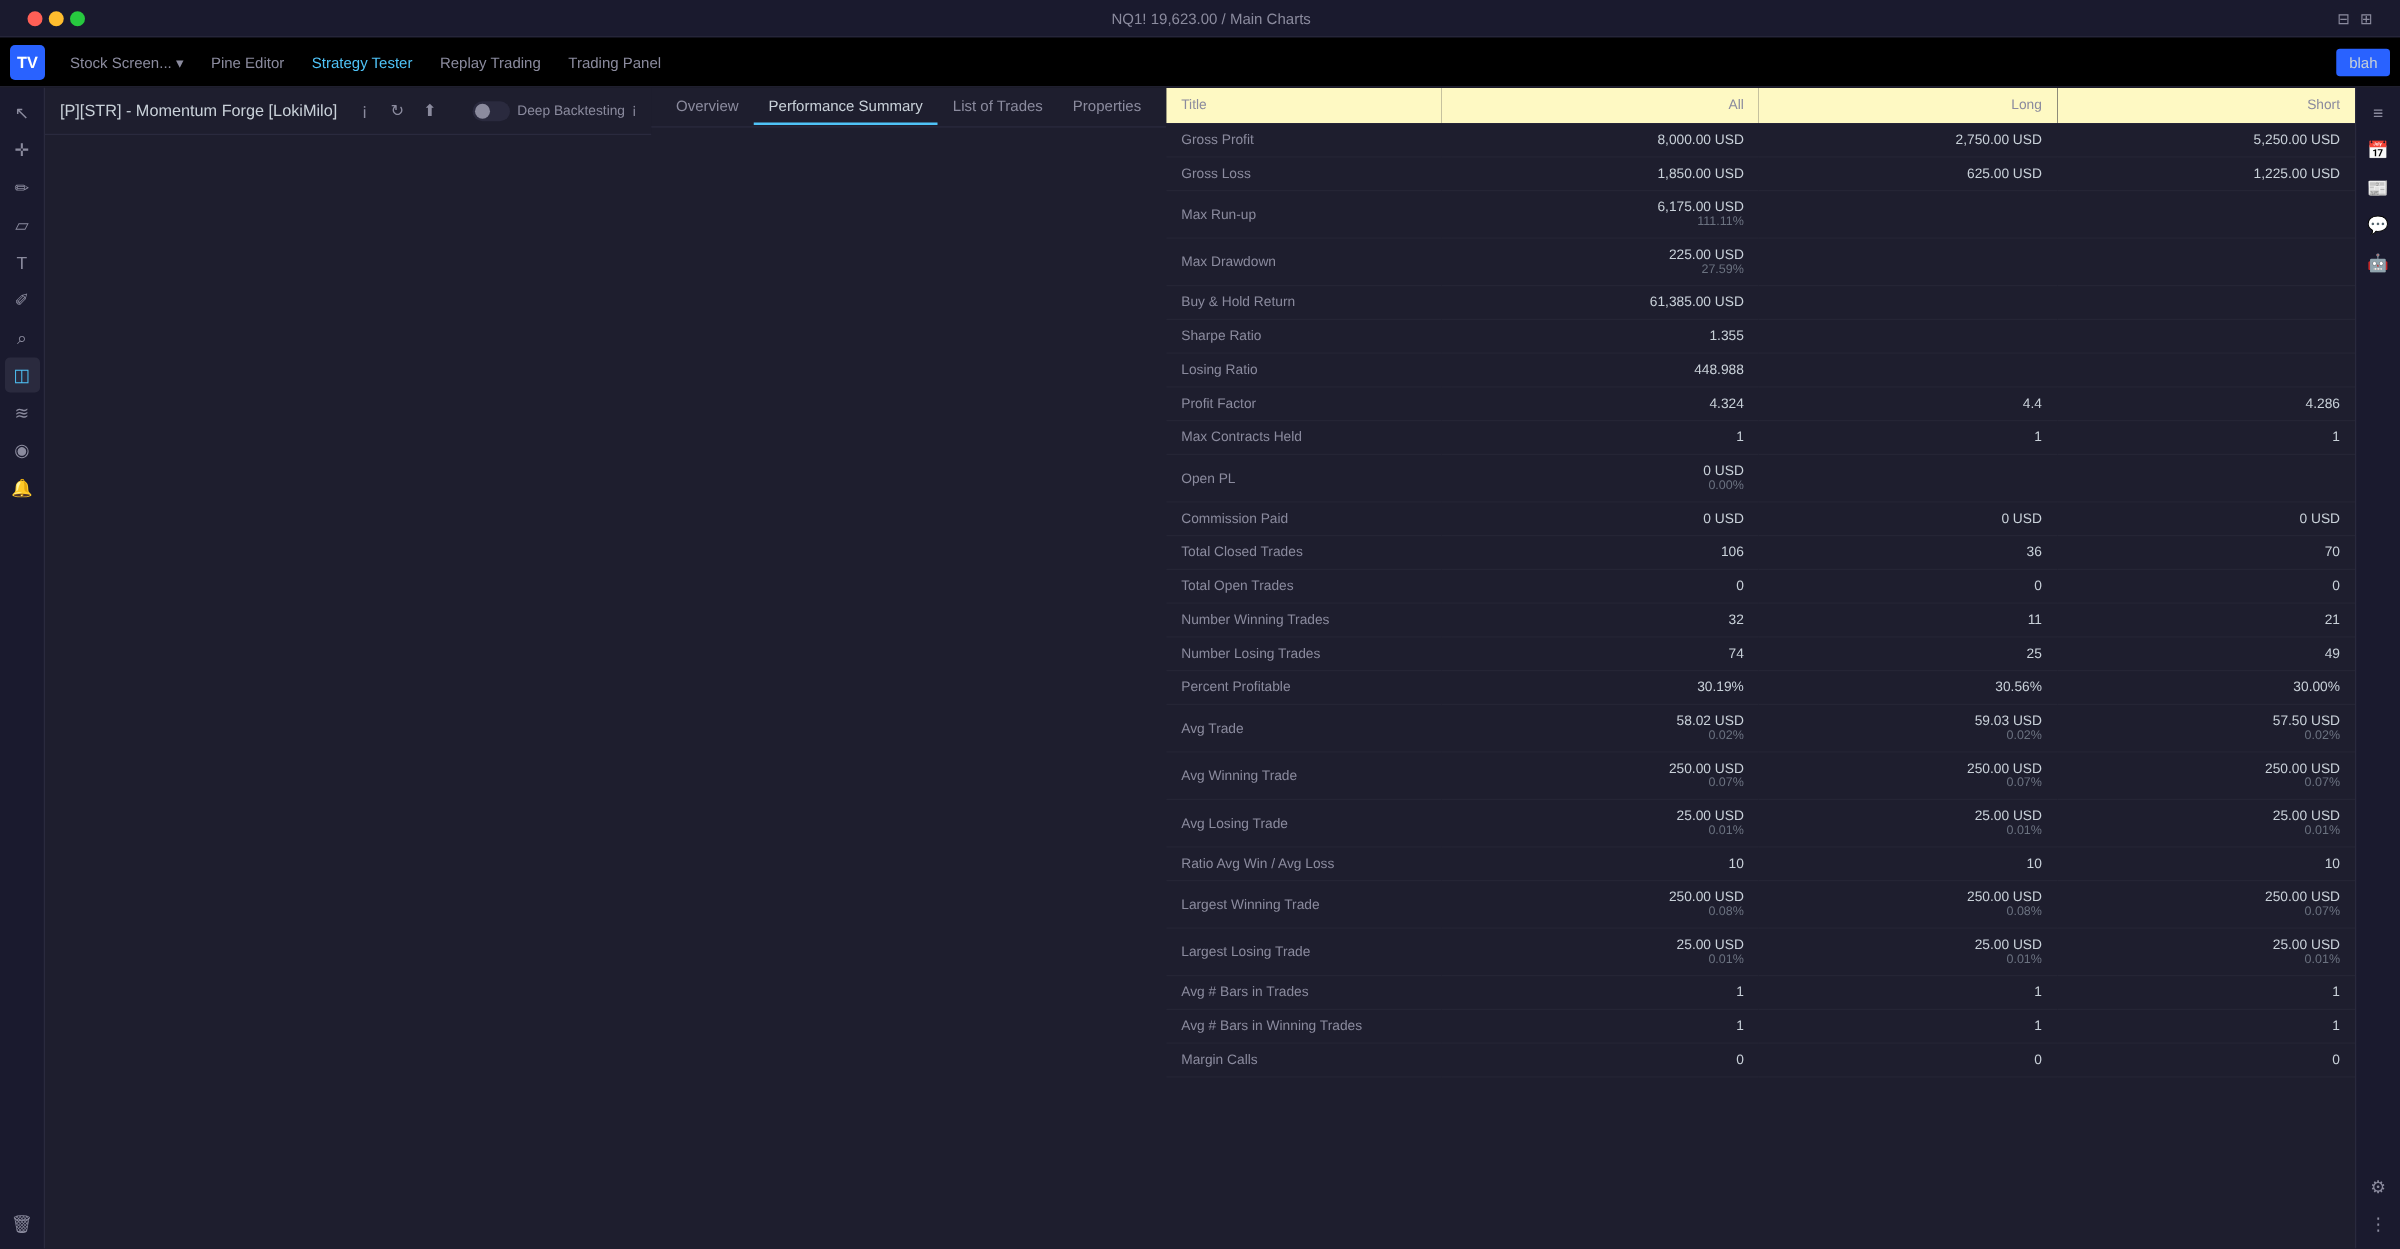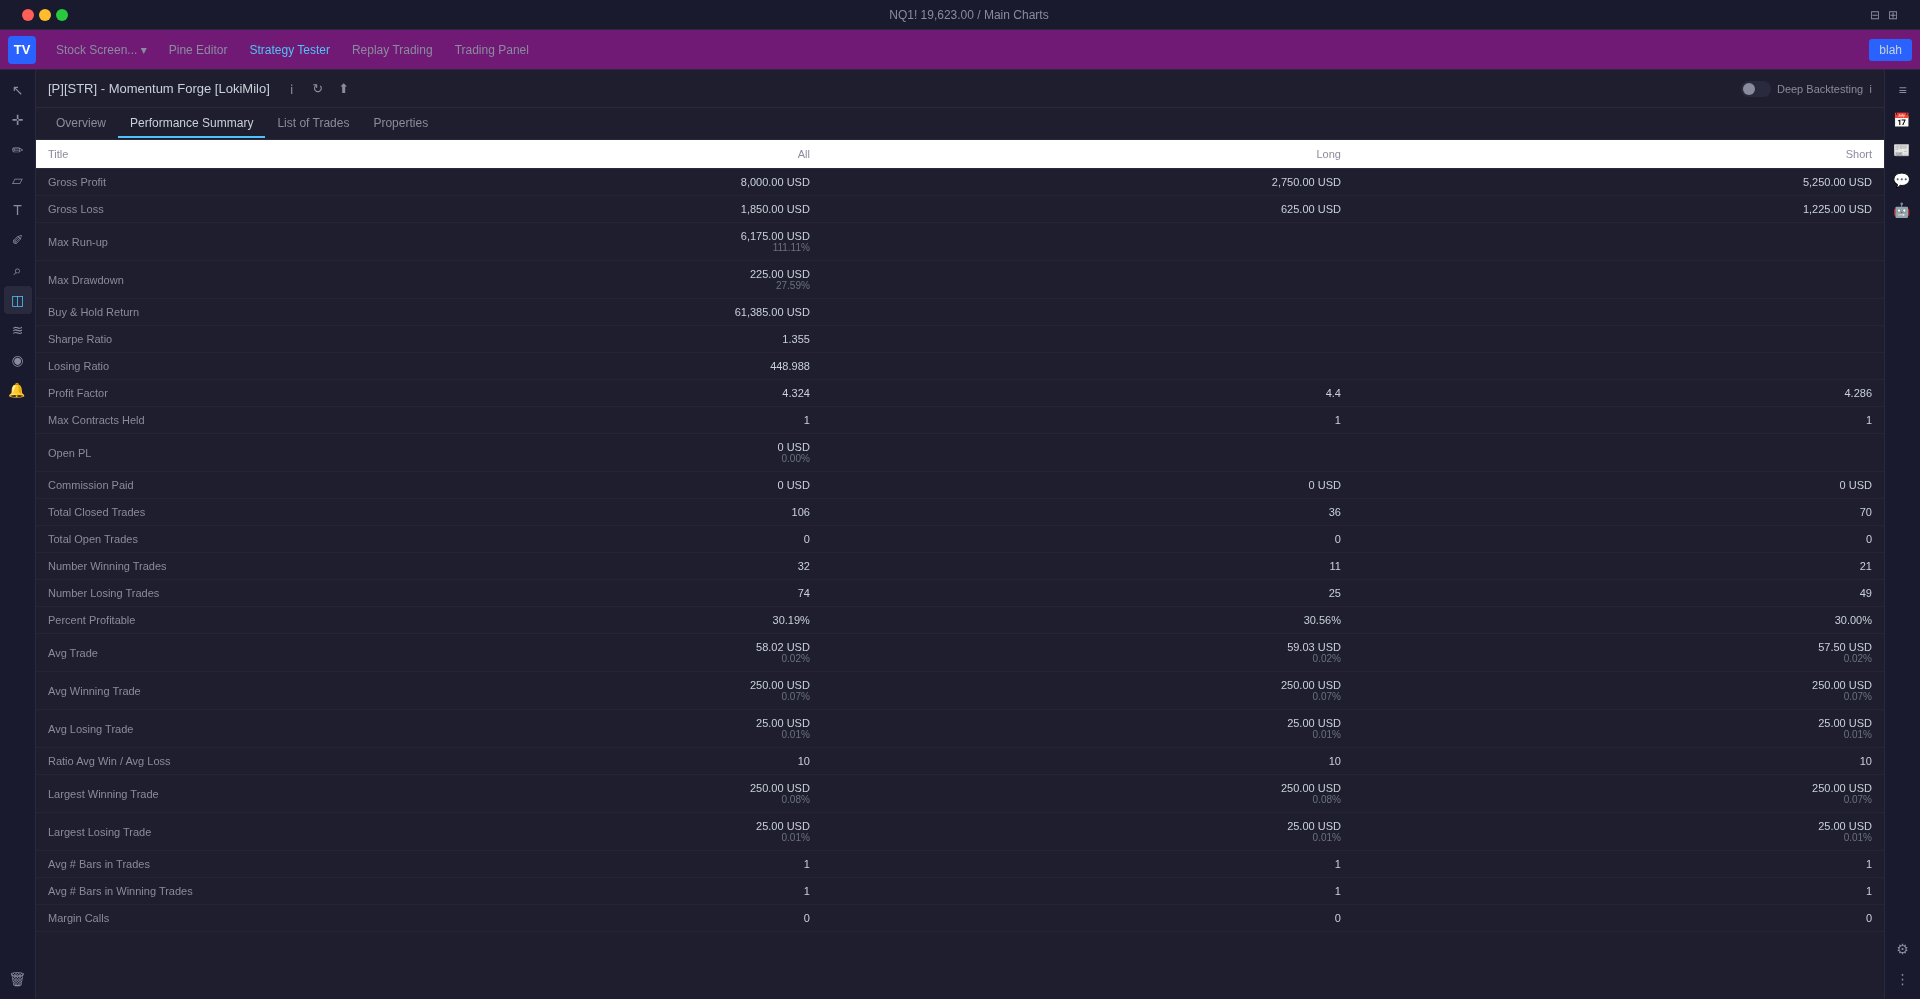--- a/index.html
+++ b/index.html
@@ -35,21 +35,21 @@
     .tl-yellow { background: #ffbd2e; }
     .tl-green { background: #27c93f; }
     .title-text {
       flex: 1; text-align: center; font-size: 12px; color: #8b8b9e;
     }
     .title-controls { display: flex; gap: 8px; color: #8b8b9e; }
 
     
     .top-nav {
       height: 40px;
-      background: #701a75;
+      background: #000000;
       display: flex;
       align-items: center;
       padding: 0 8px;
       gap: 2px;
       border-bottom: 1px solid #2a2a3e;
       flex-shrink: 0;
     }
     .nav-logo {
       width: 28px; height: 28px; background: #2962ff; border-radius: 4px;
       display: flex; align-items: center; justify-content: center;
@@ -90,21 +90,21 @@
       display: flex; align-items: center; justify-content: center;
       border-radius: 4px; cursor: pointer; color: #8b8b9e; font-size: 14px;
     }
     .sidebar-icon.active { background: #2a2a3e; color: #4fc3f7; }
     .sidebar-spacer { flex: 1; }
 
     
     .content-area {
       flex: 1;
       display: flex;
-      flex-direction: column;
+      flex-direction: row;
       overflow: hidden;
     }
 
     
     .st-header {
       height: 38px;
       background: #1e1e2e;
       display: flex;
       align-items: center;
       padding: 0 12px;
@@ -152,21 +152,21 @@
     .table-container {
       flex: 1;
       overflow-y: auto;
       overflow-x: hidden;
     }
     table {
       width: 100%;
       border-collapse: collapse;
     }
     thead tr {
-      position: sticky; top: 0; background: #ffffff; z-index: 10;
+      position: sticky; top: 0; background: #fef9c3; z-index: 10;
     }
     th {
       padding: 8px 12px;
       text-align: right;
       font-size: 11px;
       color: #8b8b9e;
       font-weight: 500;
       border-bottom: 1px solid #2a2a3e;
     }
     th:first-child { text-align: left; width: 220px; }

